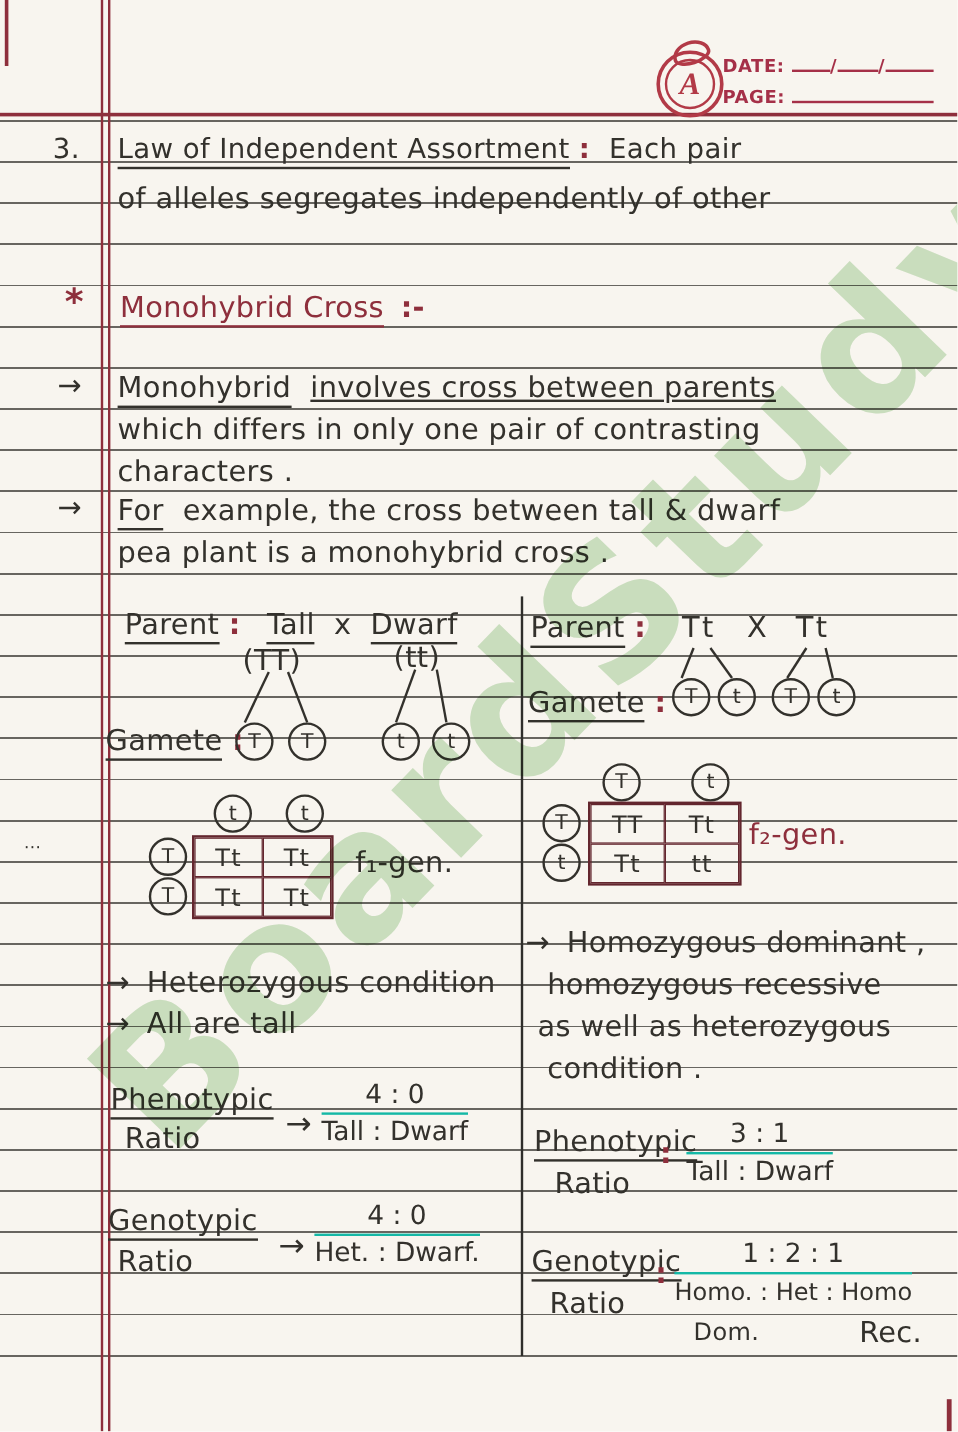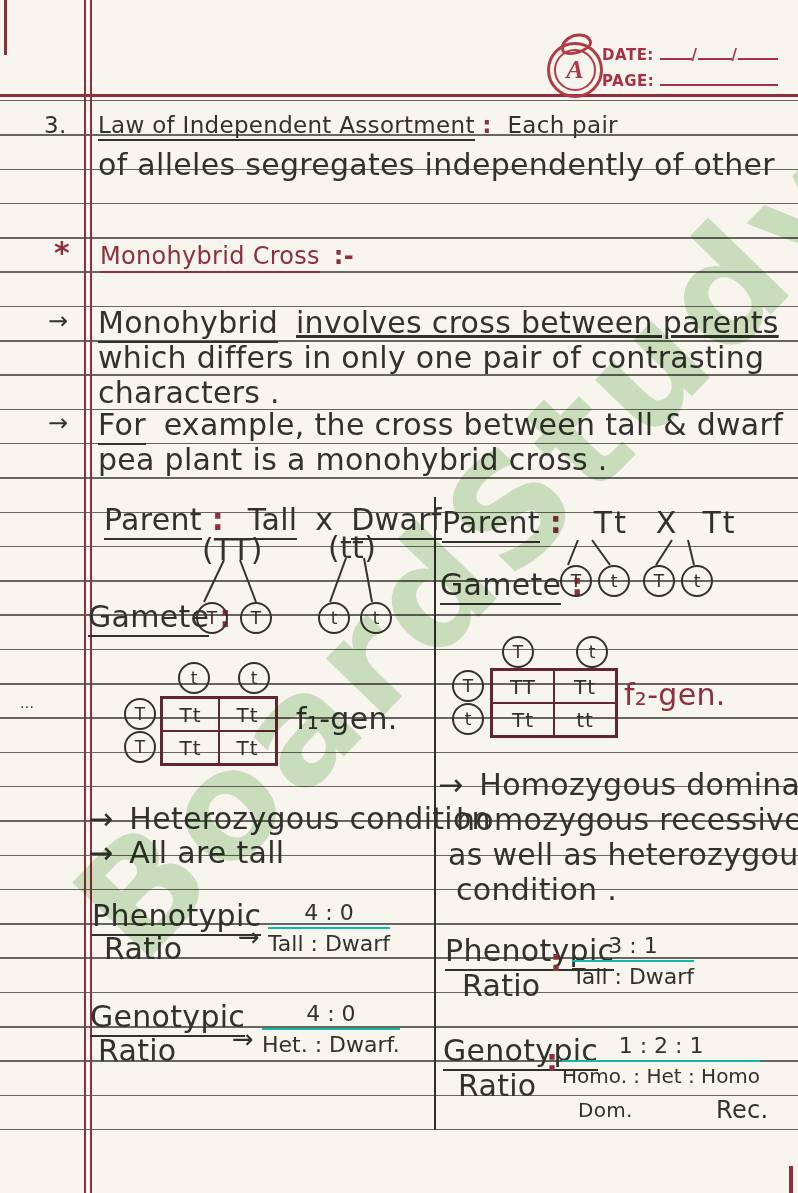--- a/index.html
+++ b/index.html
@@ -8,21 +8,21 @@
     background:#f8f5ef;overflow:hidden;
     font-family:"DejaVu Sans",sans-serif;color:#33312c;
   }
   .ruled{
     position:absolute;left:0;top:100px;width:798px;height:1031px;
     background:repeating-linear-gradient(to bottom,
       rgba(55,53,48,0.75) 0 1.5px, transparent 1.5px 34.3px);
     pointer-events:none;
   }
   .vline{position:absolute;background:#8e2f3c;}
-  .hw{position:absolute;font-size:30px;line-height:30px;white-space:nowrap;letter-spacing:.3px;}
+  .hw{position:absolute;font-size:24px;line-height:30px;white-space:nowrap;letter-spacing:.3px;}
   .red{color:#8e2f3c;}
   .und{border-bottom:2px solid #33312c;padding-bottom:1px;}
   .und-red{border-bottom:2px solid #8e2f3c;padding-bottom:1px;}
   .circ{
     position:absolute;width:28px;height:28px;border:2px solid #33312c;border-radius:50%;
     display:flex;align-items:center;justify-content:center;font-size:17px;background:transparent;
   }
   .pgrid{position:absolute;display:grid;border:2px solid #63262e;}
   .pcell{
     border:1.5px solid #63262e;height:31px;display:flex;align-items:center;justify-content:center;

